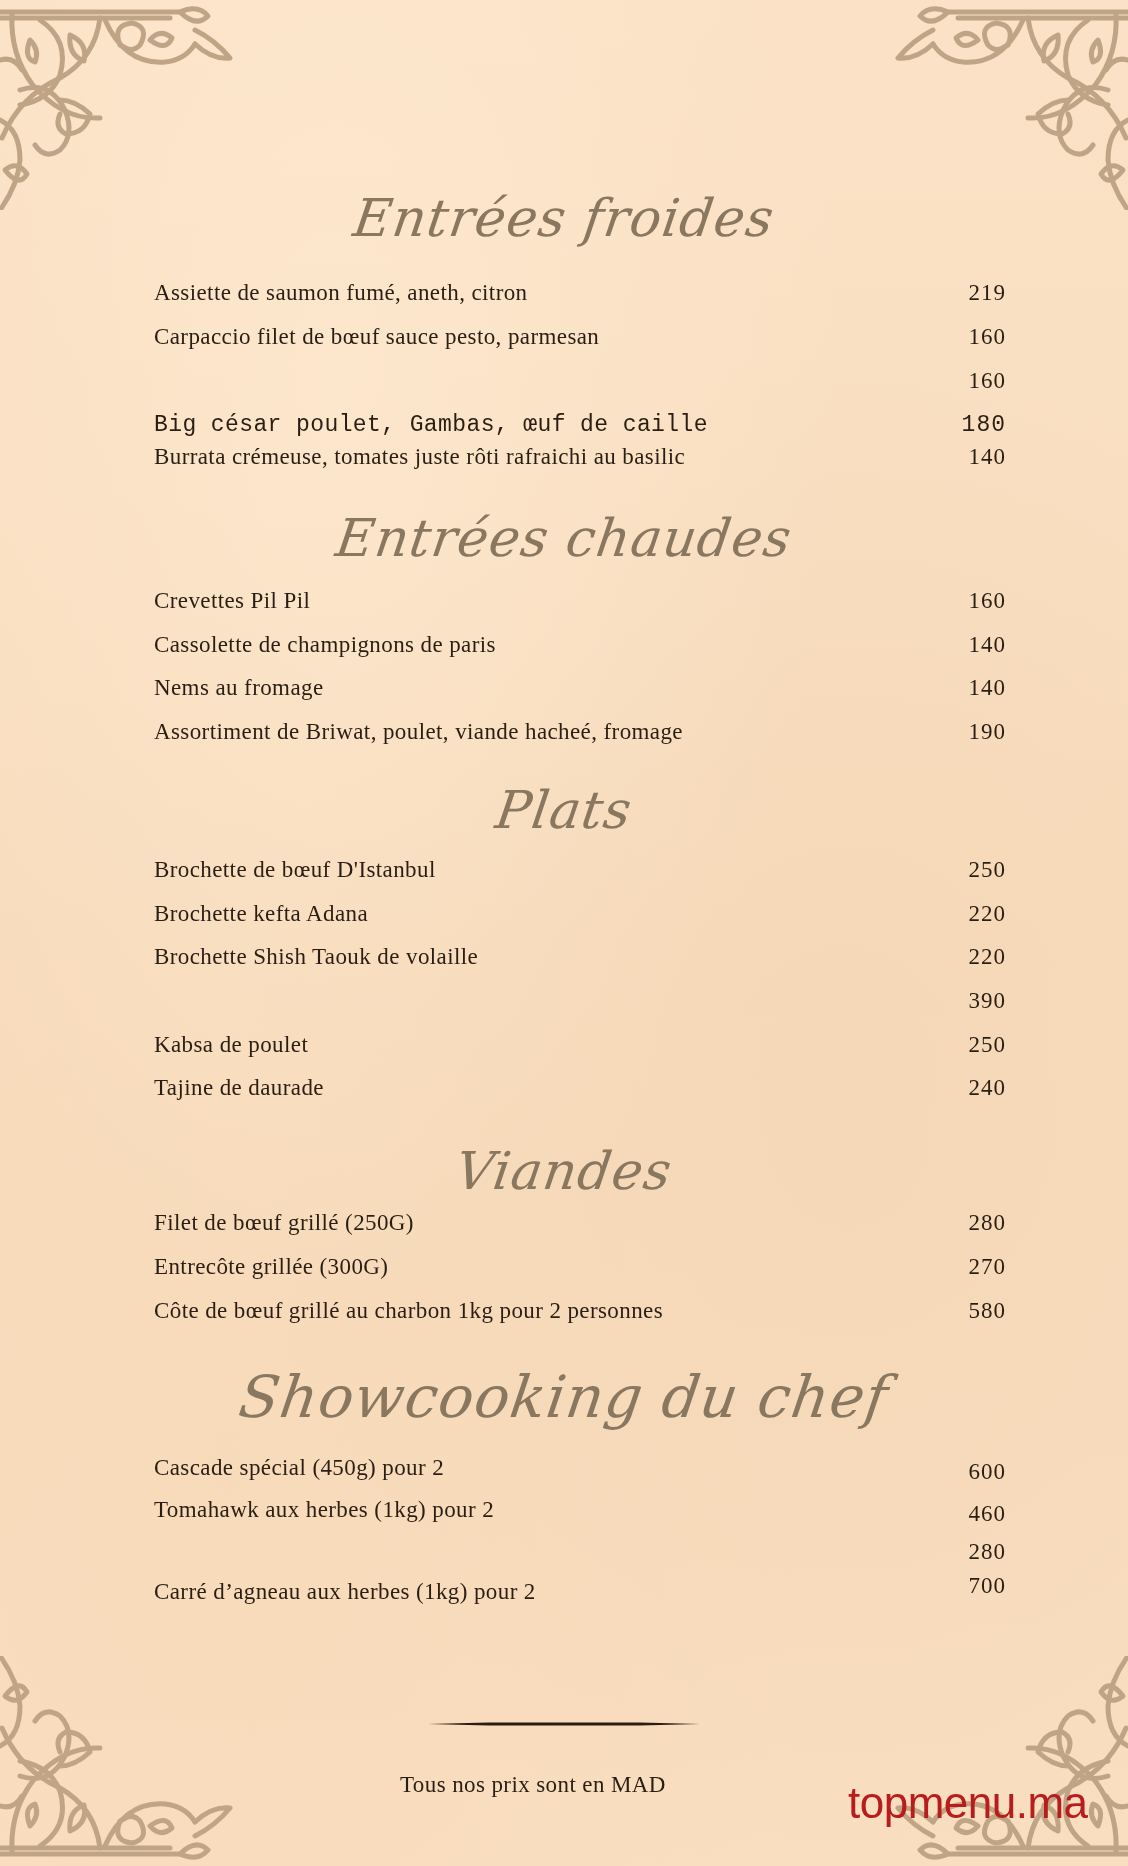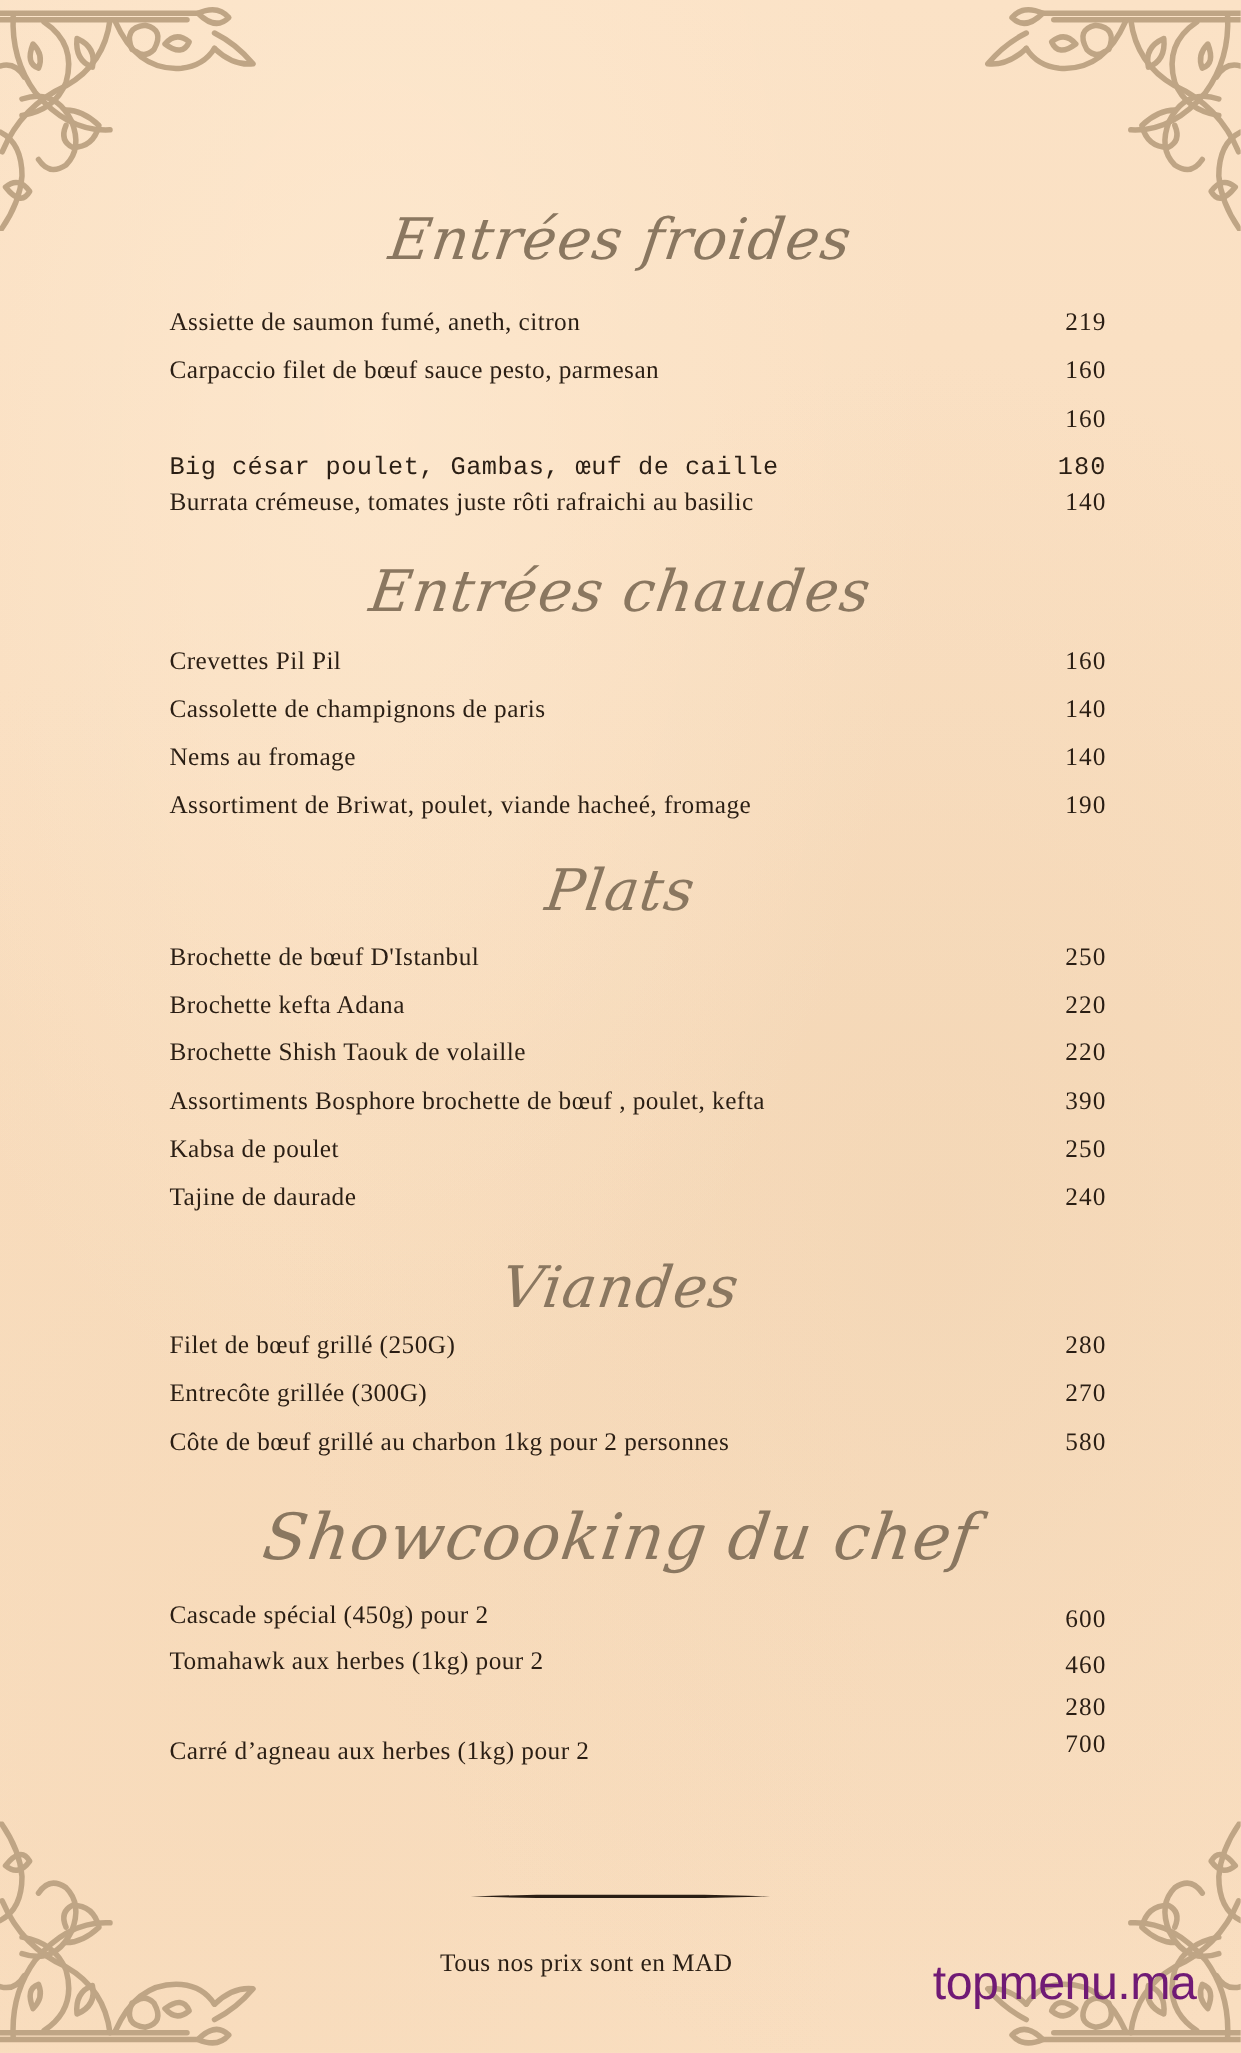--- a/index.html
+++ b/index.html
@@ -82,21 +82,21 @@
       font-size: 23px;
       letter-spacing: 0.4px;
       white-space: nowrap;
     }
     .watermark {
       position: absolute;
       left: 848px;
       top: 1778px;
       font-family: "Liberation Sans", "DejaVu Sans", sans-serif;
       font-size: 44px;
-      color: #701a75;
+      color: #b91c1c;
       letter-spacing: -0.5px;
       white-space: nowrap;
       text-align: center;
     }
   </style>
 </head>
 <body>
 
 <div class="corner corner-tl">
   <svg viewBox="0 0 240 210">
@@ -237,21 +237,20 @@
 </div>
 <div class="item" style="top:899px;">
   <span class="name">Brochette kefta Adana</span>
   <span class="price">220</span>
 </div>
 <div class="item" style="top:942px;">
   <span class="name">Brochette Shish Taouk de volaille</span>
   <span class="price">220</span>
 </div>
 <div class="item" style="top:986px;">
-  <span class="name">Assortiments Bosphore brochette de bœuf , poulet, kefta</span>
   <span class="price">390</span>
 </div>
 <div class="item" style="top:1030px;">
   <span class="name">Kabsa de poulet</span>
   <span class="price">250</span>
 </div>
 <div class="item" style="top:1073px;">
   <span class="name">Tajine de daurade</span>
   <span class="price">240</span>
 </div>

